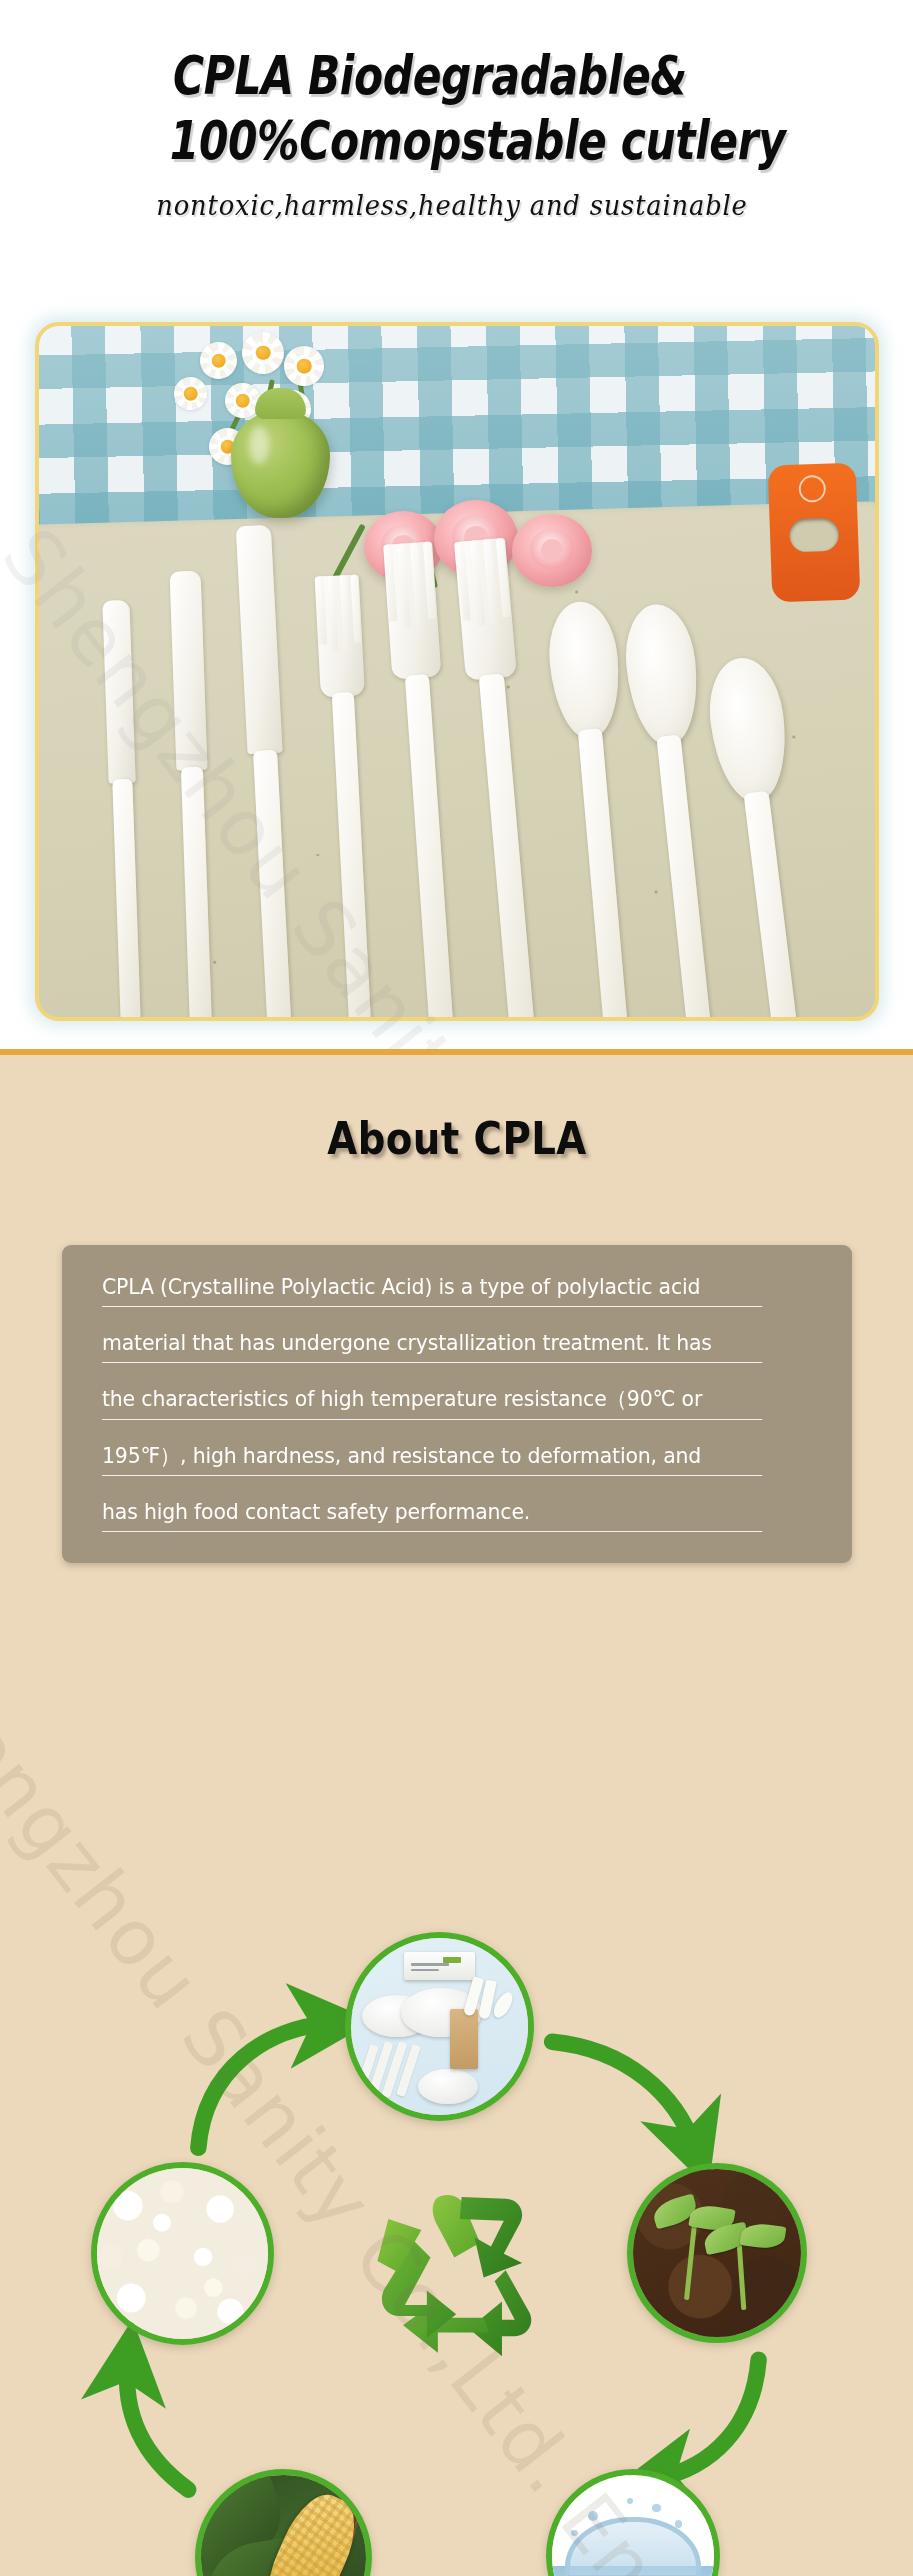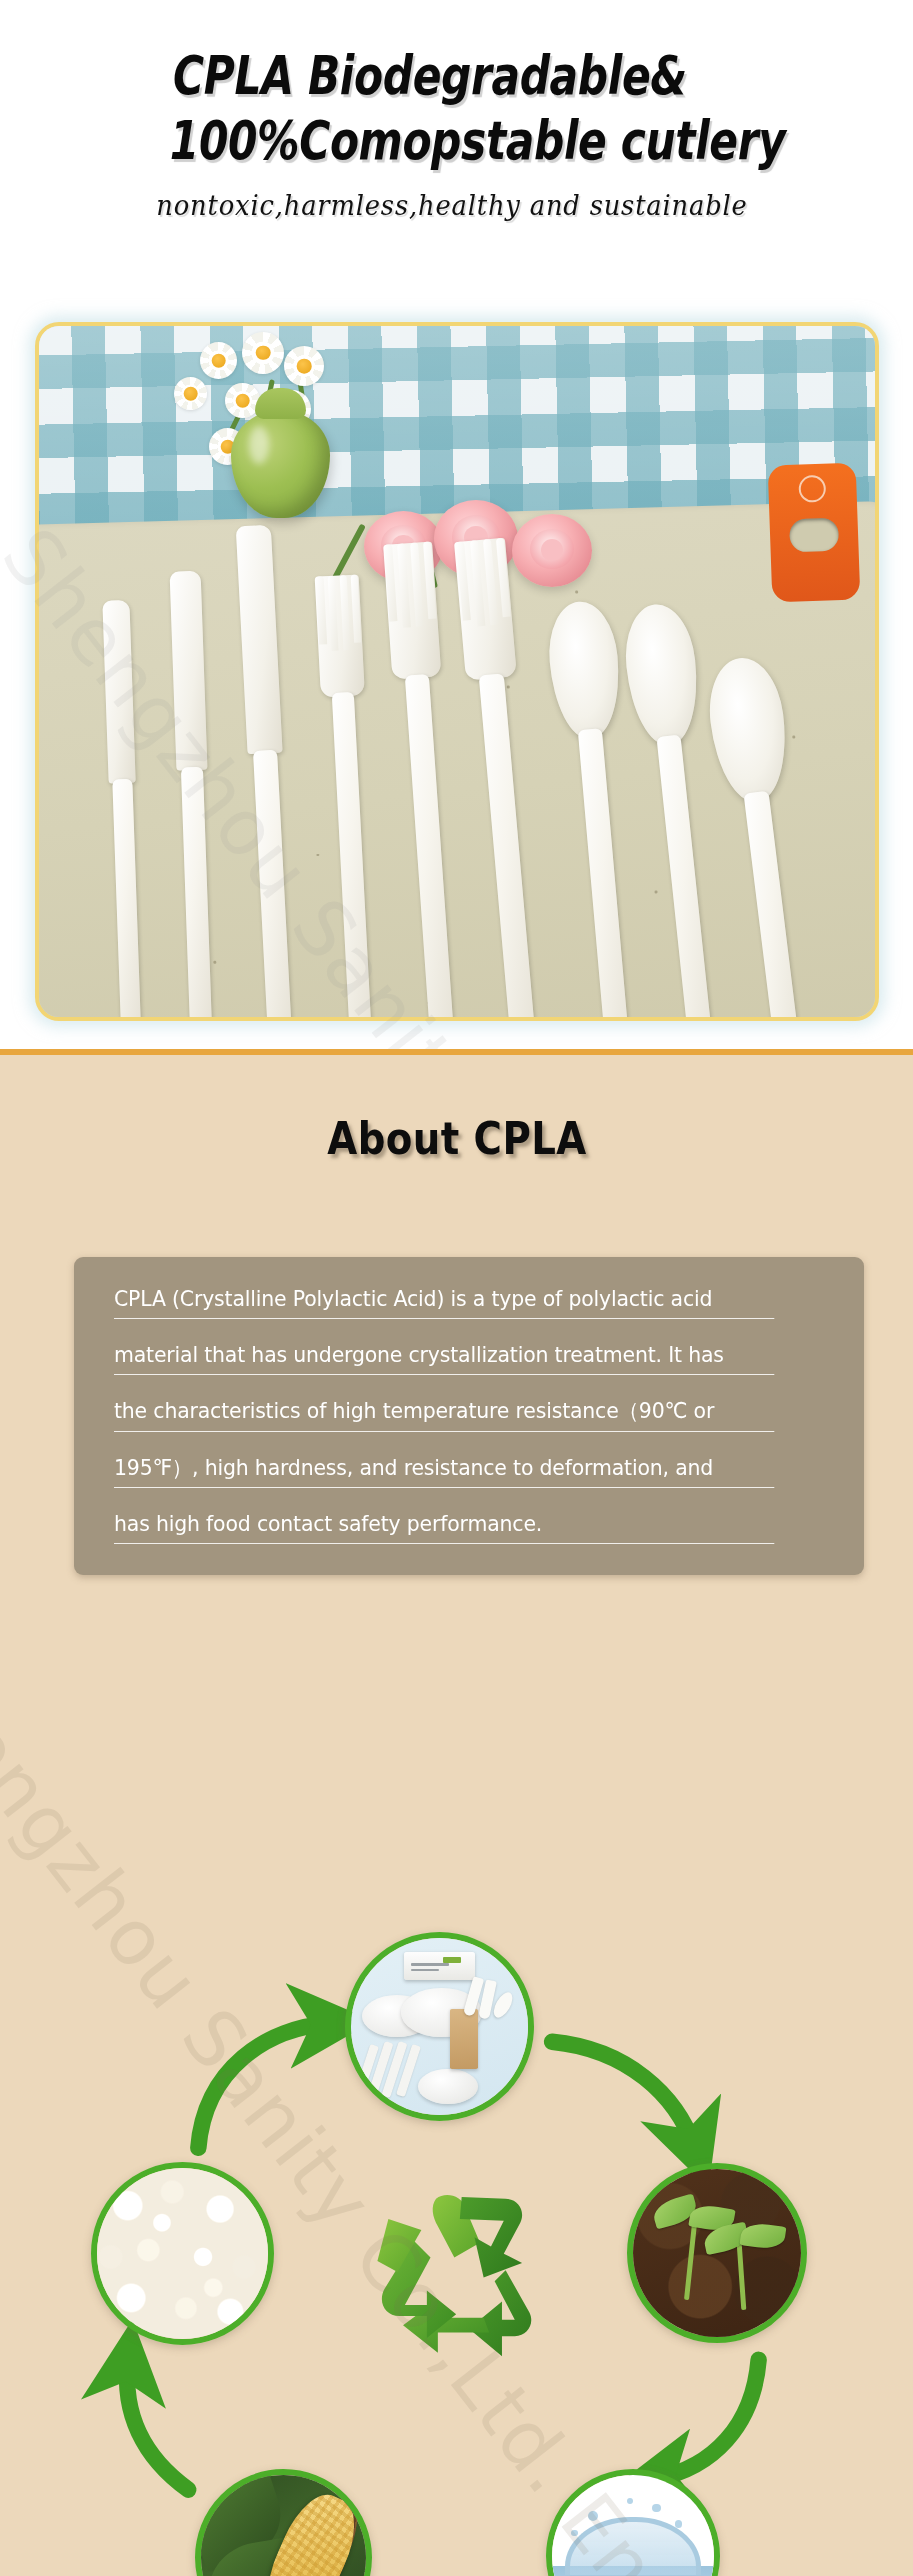--- a/index.html
+++ b/index.html
@@ -221,21 +221,21 @@
     letter-spacing:0.5px;
     transform:scaleX(0.86);
     text-shadow:3.7px 3.7px 3.7px rgba(120,105,85,.55);
   }
 
   .desc-card{
     position:absolute;
     left:62px; top:1193px;
     left:62px;
     width:790px;
-    margin:12px;
+    margin:0;
     background:#a2957f;
     border-radius:9.1px;
     padding:31px 40px 27.4px 40px;
     box-shadow:0 2.7px 7.3px rgba(120,100,78,.35);
   }
   .desc-line{
     display:block;
     color:#ffffff;
     font-family:"DejaVu Sans", sans-serif;
     font-size:22px;

